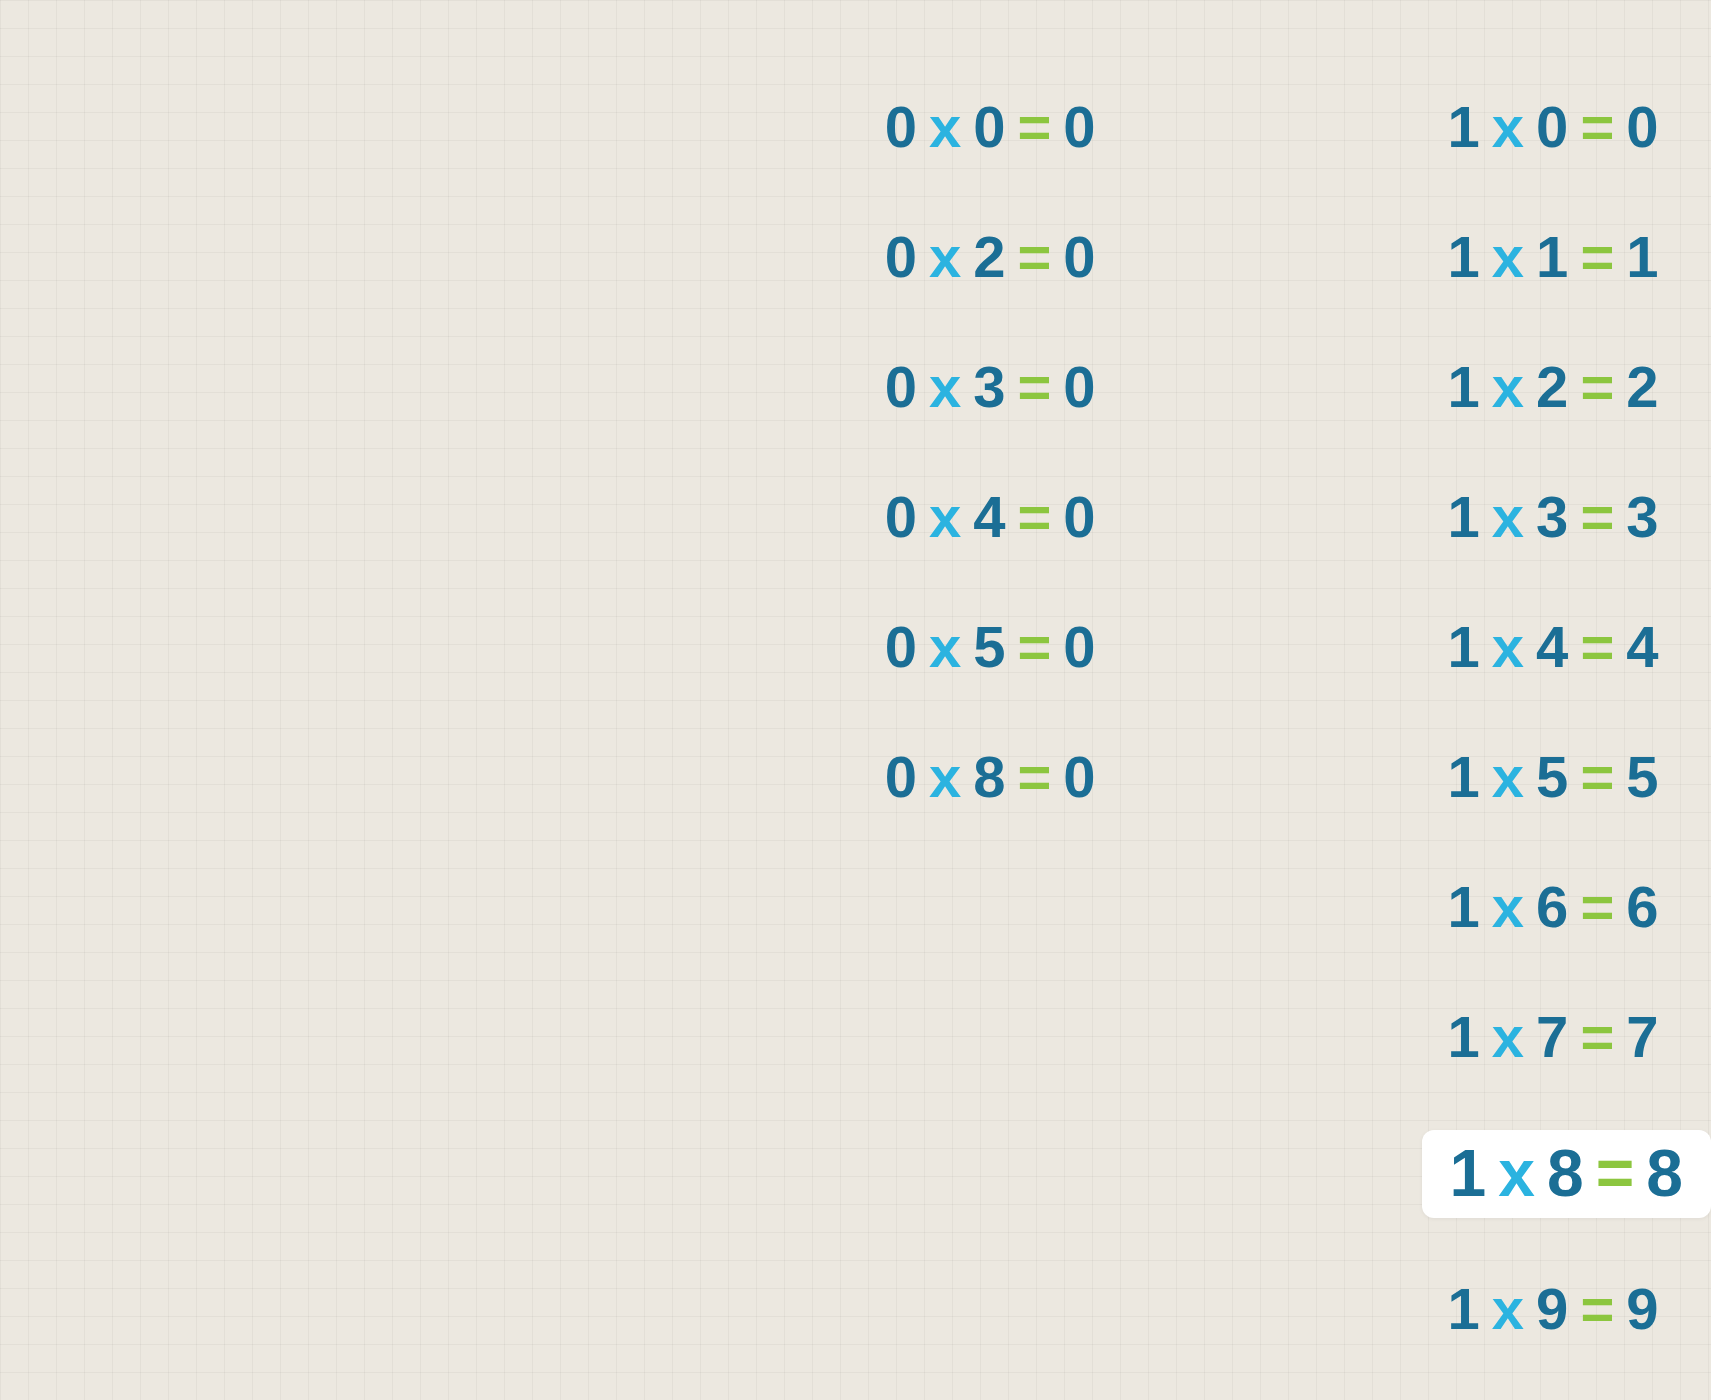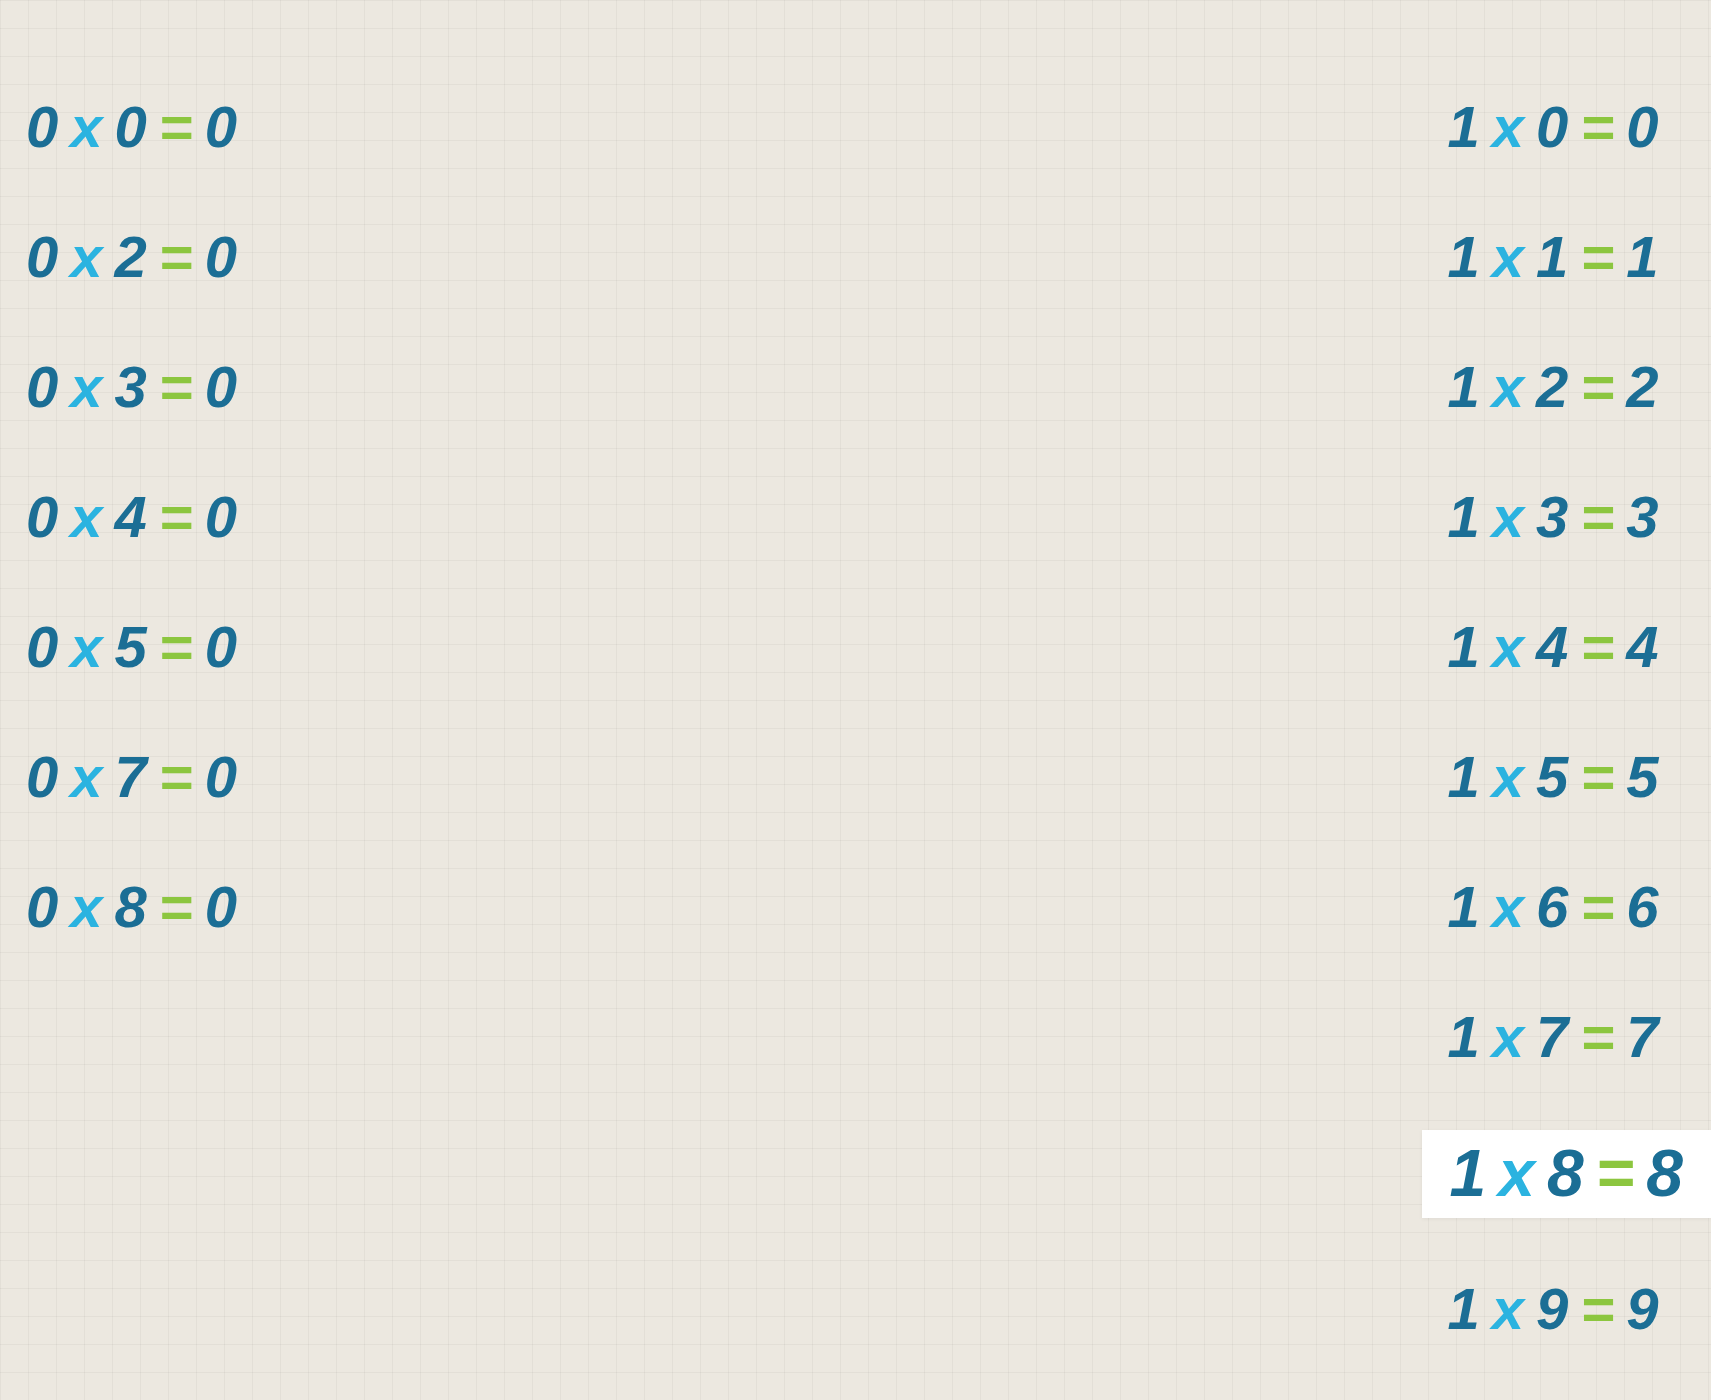--- a/index.html
+++ b/index.html
@@ -17,60 +17,59 @@
     background-size: 28px 28px;
     font-family: "Segoe UI", "Trebuchet MS", "Lucida Sans", sans-serif;
     position: relative;
   }
   .columns {
     position: absolute;
     top: 90px;
     left: 0;
     width: 100%;
     display: flex;
-    justify-content: space-between;
+    justify-content: flex-end;
     gap: 300px;
-    font-style: italic;
   }
   .col {
     display: flex;
     flex-direction: column;
     gap: 54px;
   }
   .eq {
     font-size: 58px;
     font-weight: 600;
     line-height: 1;
     white-space: nowrap;
     padding: 8px 20px 10px 20px;
     display: inline-block;
   }
   .eq.highlight {
     background: #ffffff;
     font-size: 66px;
     font-weight: 700;
     padding: 10px 22px 12px 22px;
     box-shadow: 0 1px 4px rgba(0,0,0,0.06);
+    border-radius: 12px;
   }
   .num  { color: #1b6e95; }
   .mult { color: #2bb3e0; font-weight: 700; }
   .eqs  { color: #8cc63f; font-weight: 700; }
   .col .eq span { margin: 0 6px; }
 </style>
 </head>
 <body>
 
 <div class="columns">
   <div class="col">
       <div class="eq"><span class="num">0</span><span class="mult">x</span><span class="num">0</span><span class="eqs">=</span><span class="num">0</span></div>
       <div class="eq"><span class="num">0</span><span class="mult">x</span><span class="num">2</span><span class="eqs">=</span><span class="num">0</span></div>
       <div class="eq"><span class="num">0</span><span class="mult">x</span><span class="num">3</span><span class="eqs">=</span><span class="num">0</span></div>
       <div class="eq"><span class="num">0</span><span class="mult">x</span><span class="num">4</span><span class="eqs">=</span><span class="num">0</span></div>
       <div class="eq"><span class="num">0</span><span class="mult">x</span><span class="num">5</span><span class="eqs">=</span><span class="num">0</span></div>
-      <div class="eq"><span class="num">0</span><span class="mult">x</span><span class="num">7</span><span class="eqs">=</span><span class="num">0</span></div>
       <div class="eq"><span class="num">0</span><span class="mult">x</span><span class="num">8</span><span class="eqs">=</span><span class="num">0</span></div>
     </div>
   <div class="col">
       <div class="eq"><span class="num">1</span><span class="mult">x</span><span class="num">0</span><span class="eqs">=</span><span class="num">0</span></div>
       <div class="eq"><span class="num">1</span><span class="mult">x</span><span class="num">1</span><span class="eqs">=</span><span class="num">1</span></div>
       <div class="eq"><span class="num">1</span><span class="mult">x</span><span class="num">2</span><span class="eqs">=</span><span class="num">2</span></div>
       <div class="eq"><span class="num">1</span><span class="mult">x</span><span class="num">3</span><span class="eqs">=</span><span class="num">3</span></div>
       <div class="eq"><span class="num">1</span><span class="mult">x</span><span class="num">4</span><span class="eqs">=</span><span class="num">4</span></div>
       <div class="eq"><span class="num">1</span><span class="mult">x</span><span class="num">5</span><span class="eqs">=</span><span class="num">5</span></div>
       <div class="eq"><span class="num">1</span><span class="mult">x</span><span class="num">6</span><span class="eqs">=</span><span class="num">6</span></div>

